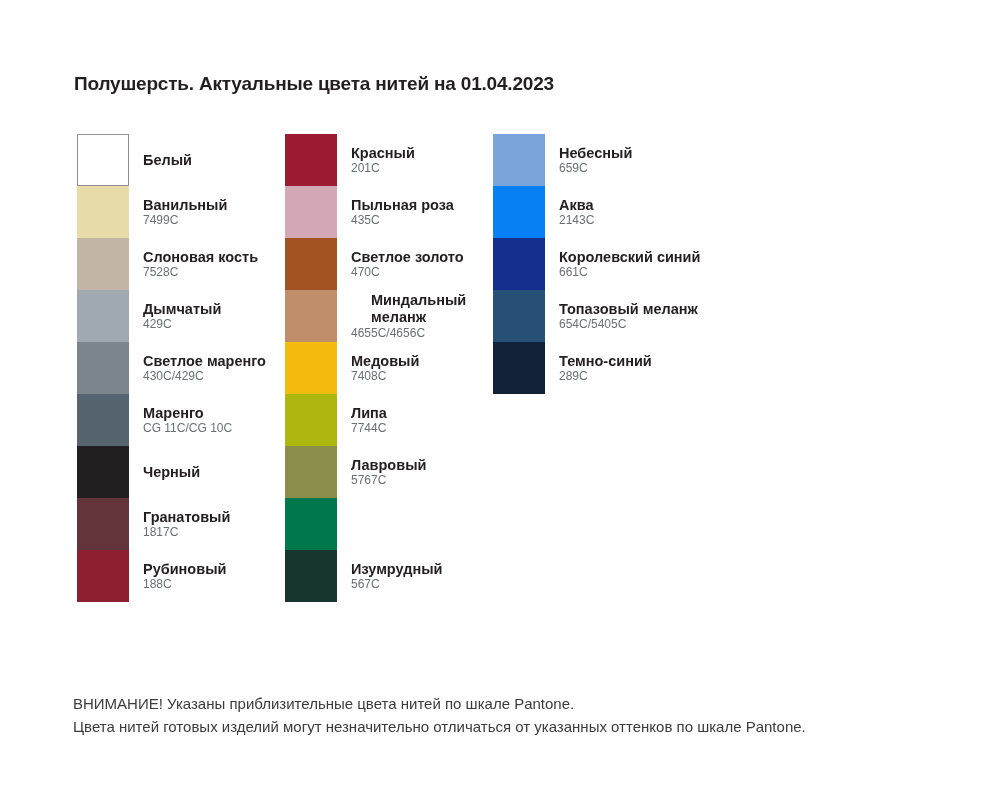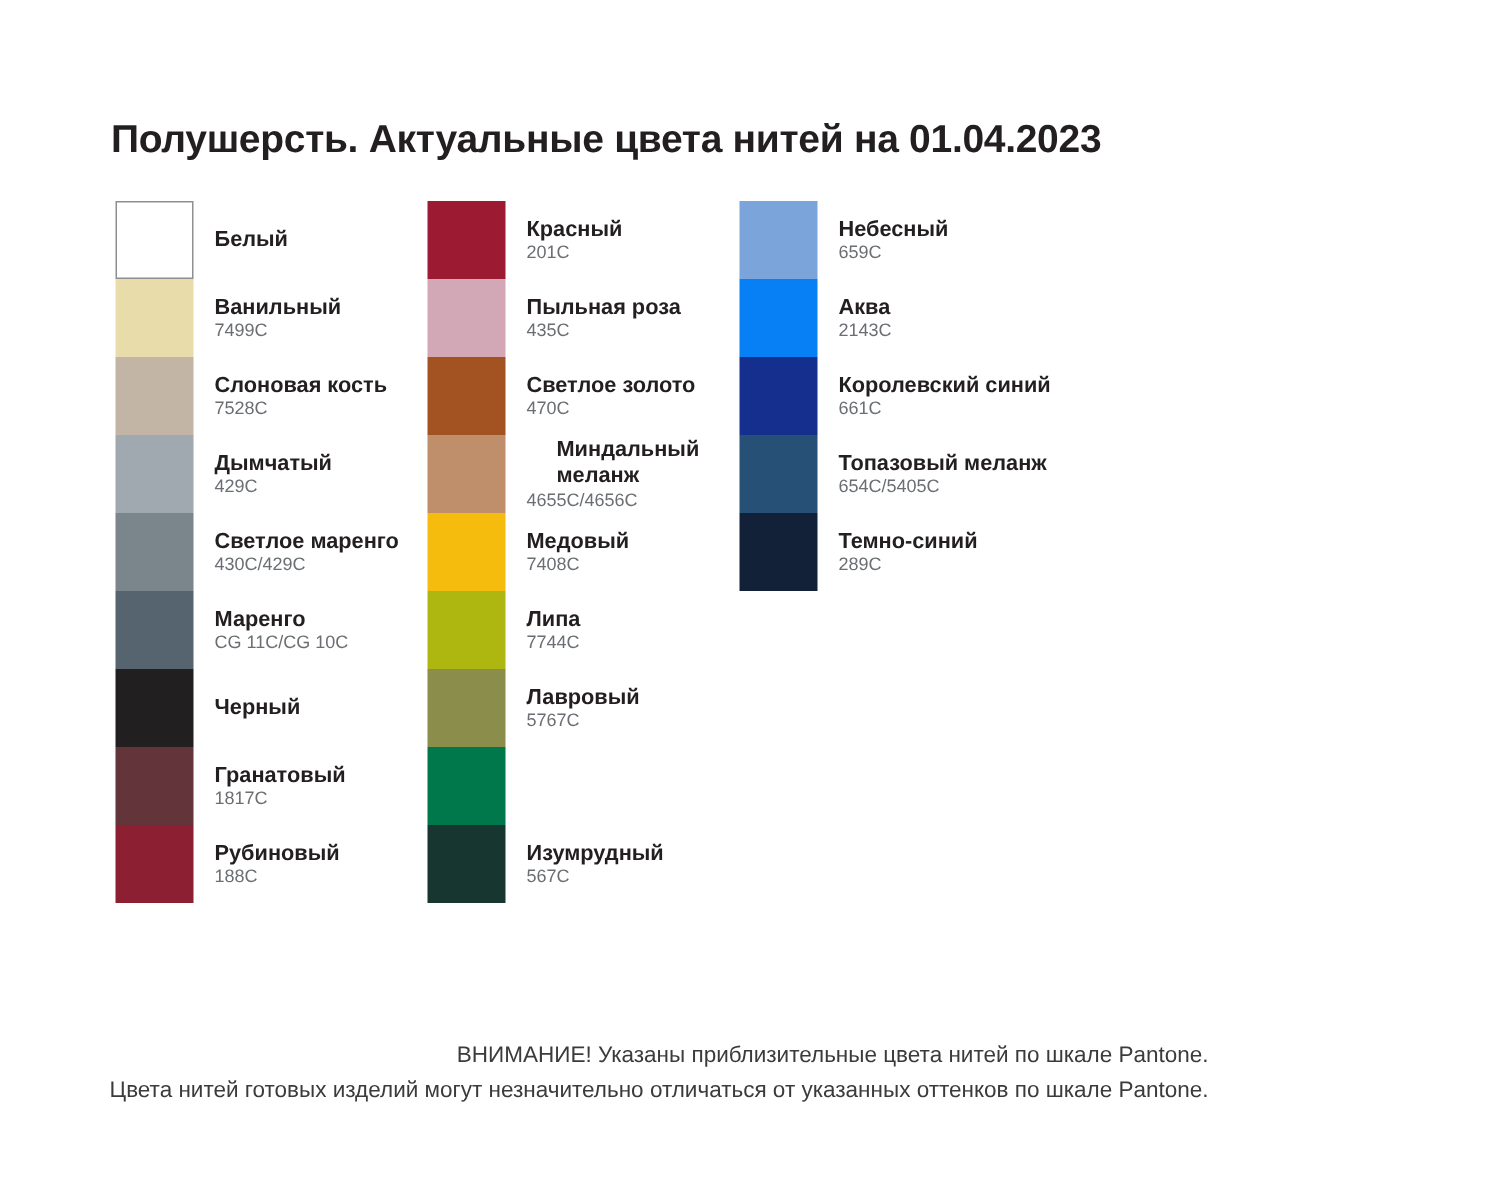--- a/index.html
+++ b/index.html
@@ -15,21 +15,21 @@
     font-family: "Liberation Sans", "DejaVu Sans", sans-serif;
     color: #231f20;
     overflow: hidden;
   }
 
   
   .page-title {
     position: absolute;
     left: 74px;
     top: 60px;
-    font-size: 26px;
+    font-size: 19px;
     font-weight: bold;
     letter-spacing: -0.2px;
     color: #231f20;
     white-space: nowrap;
   }
 
   
   .palette {
     position: absolute;
     left: 77px;
@@ -91,21 +91,20 @@
     position: absolute;
     left: 73px;
     top: 692px;
     font-size: 15px;
     line-height: 1.55;
     color: #3b3b3d;
     font-weight: normal;
   }
   .footer-note div {
     white-space: nowrap;
-    text-align: right;
   }
 </style>
 </head>
 <body>
 
 <h1 class="page-title">Полушерсть. Актуальные цвета нитей на 01.04.2023</h1>
 
 <div class="palette">
     <div class="palette-column">
       <div class="swatch-row">

